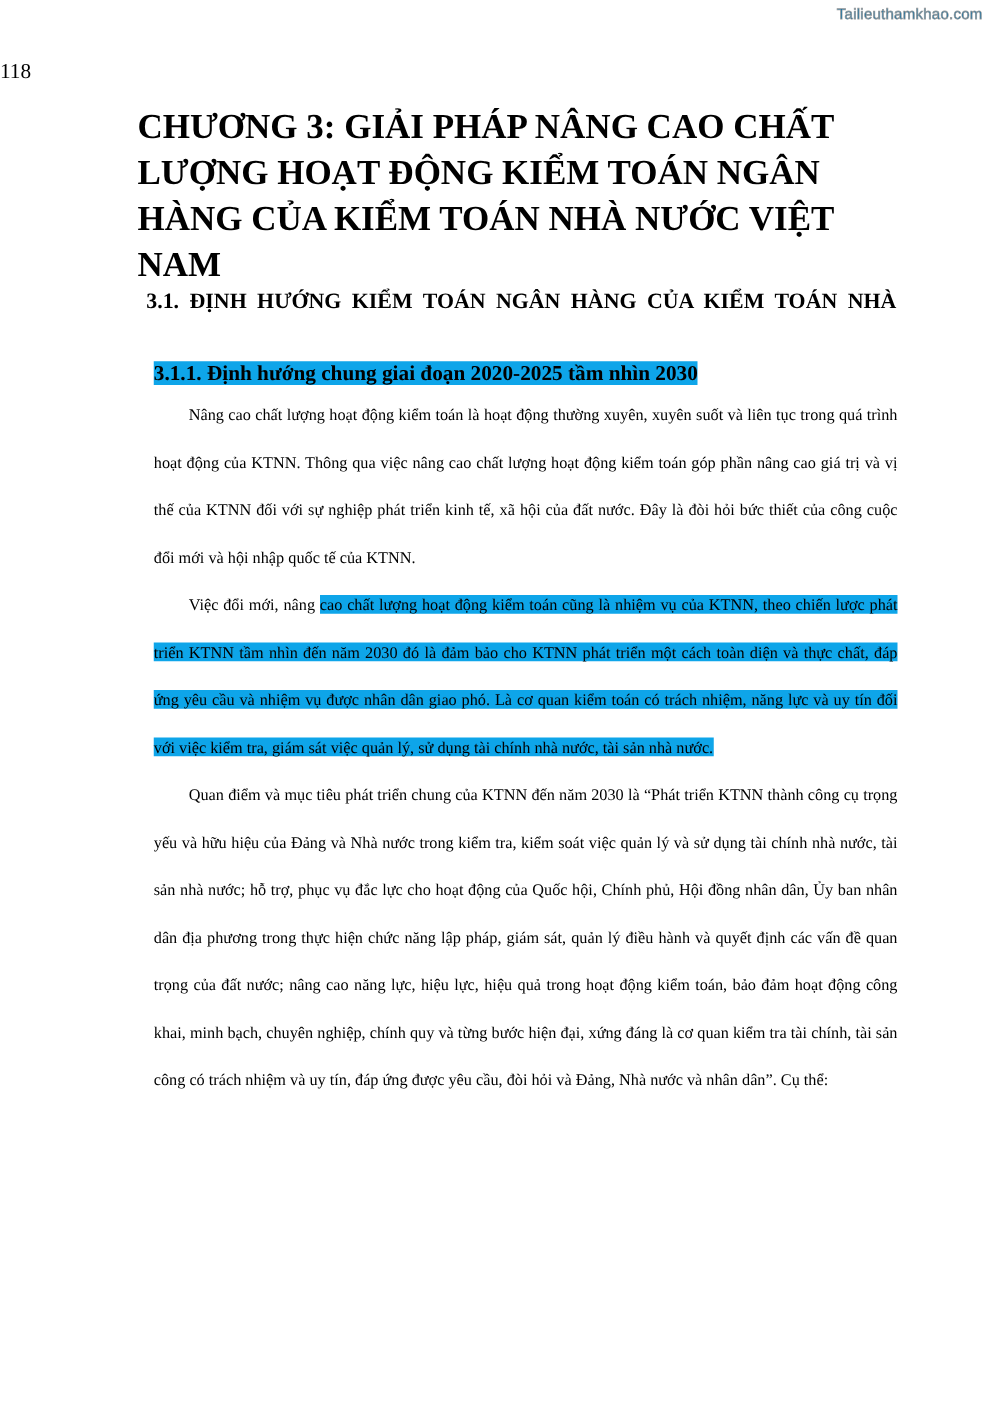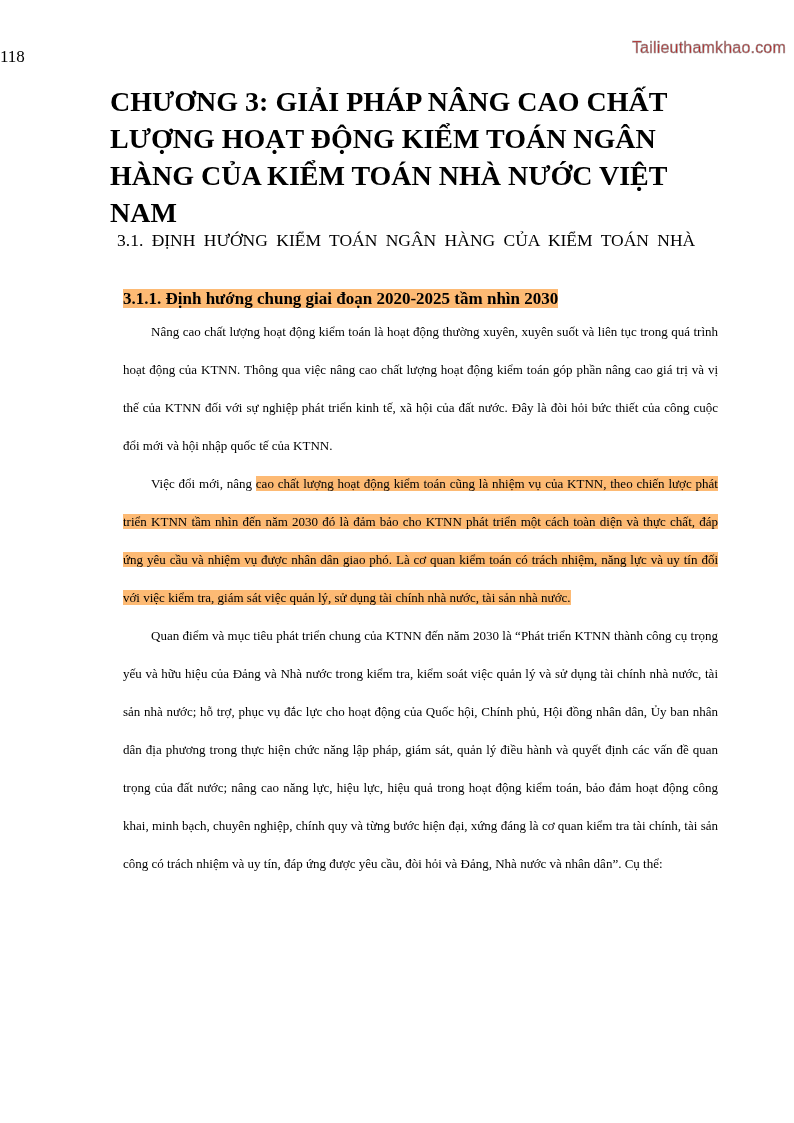--- a/index.html
+++ b/index.html
@@ -13,25 +13,24 @@
       position: relative;
       overflow: hidden;
       font-family: "Liberation Serif", "DejaVu Serif", serif;
       color: #000000;
     }
     .watermark {
       position: absolute;
       top: 4px;
       right: 8px;
       font-family: "Liberation Sans", "DejaVu Sans", sans-serif;
-      font-size: 16px;
-      color: #b91c1c;
+      font-size: 12px;
+      color: #0369a1;
       -webkit-text-stroke: 0.6px #9a9a9a;
       letter-spacing: 0.2px;
-      margin-top: 35px;
     }
     .page-number {
       position: absolute;
       top: 47px;
       left: 0;
       width: 794px;
       text-align: left;
       font-size: 17px;
     }
     .chapter-title {
@@ -41,42 +40,42 @@
       width: 620px;
       font-weight: bold;
       font-size: 28px;
       line-height: 37px;
     }
     .section-heading {
       position: absolute;
       top: 226px;
       left: 117px;
       width: 602px;
-      font-weight: normal;
+      font-weight: bold;
       font-size: 17.5px;
       line-height: 29px;
       text-align: justify;
       text-align-last: left;
       word-spacing: 4px;
     }
     .section-heading .line2 {
       display: block;
       padding-left: 4px;
       word-spacing: 0;
     }
     .subsection-heading {
       position: absolute;
       top: 286px;
       left: 123px;
       font-weight: bold;
       font-size: 17px;
       line-height: 26px;
     }
     .hl {
-      background: #fdba74;
+      background: #0ea5e9;
     }
     .body-text {
       position: absolute;
       top: 313px;
       left: 123px;
       width: 595px;
       font-size: 13px;
       line-height: 38px;
     }
     .body-text p {

